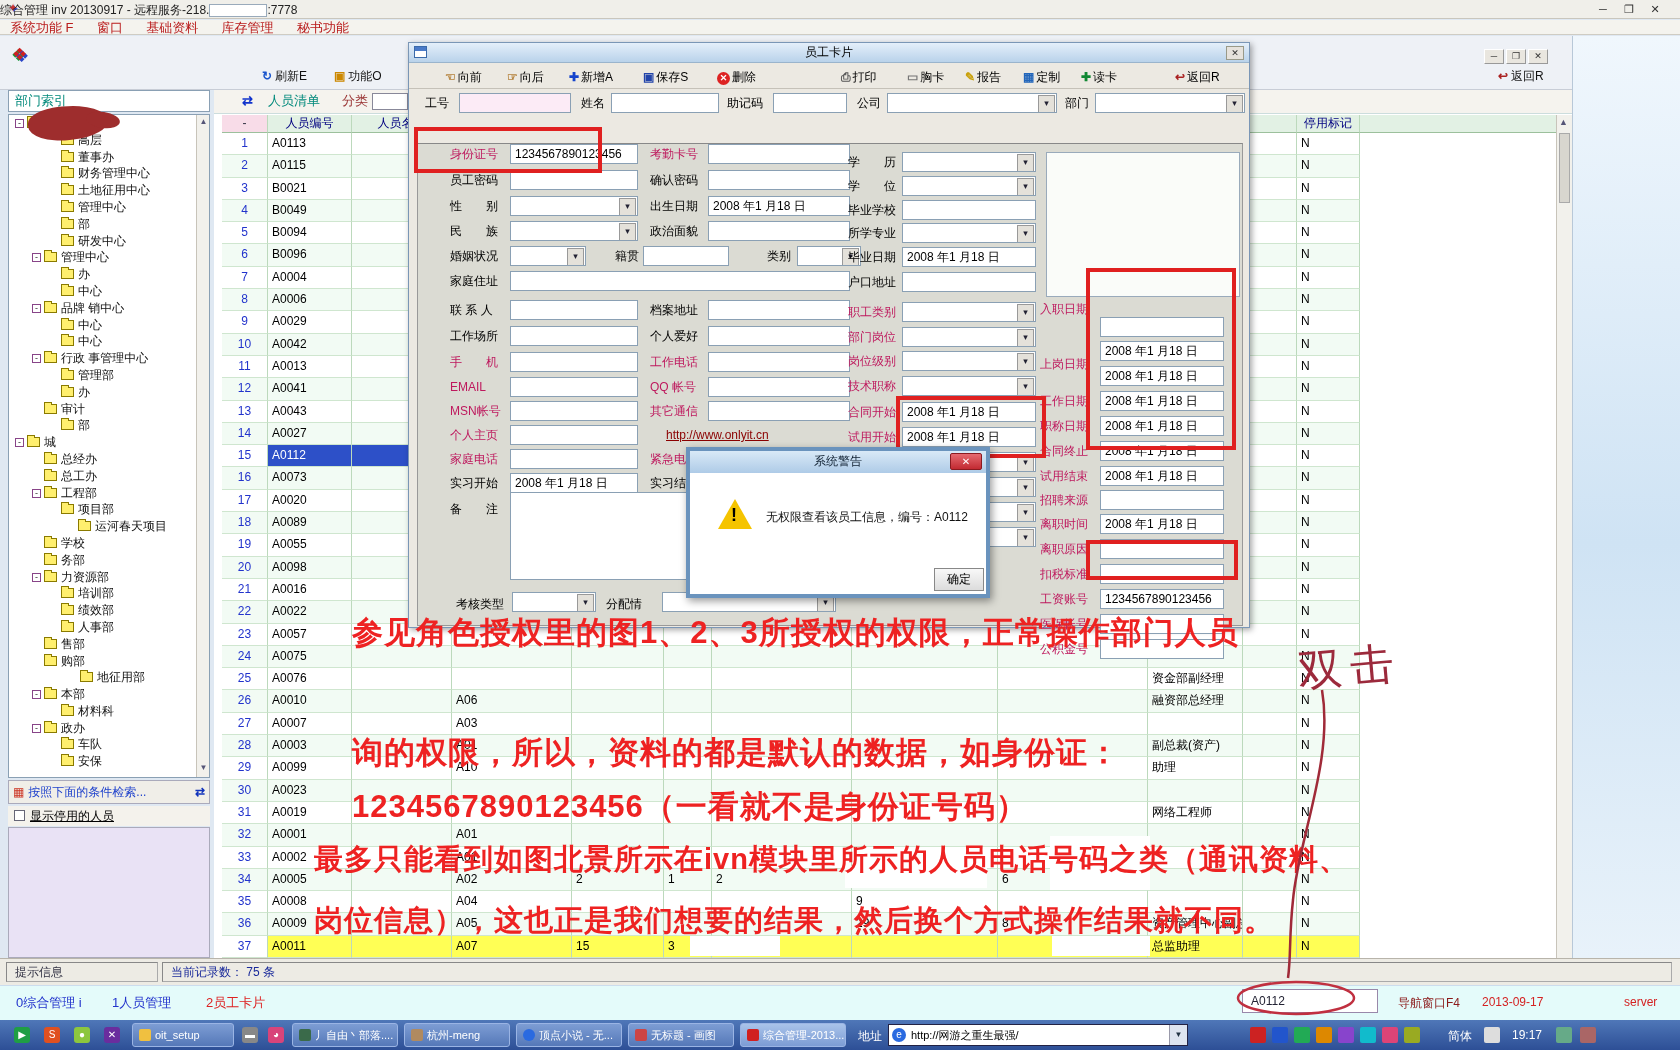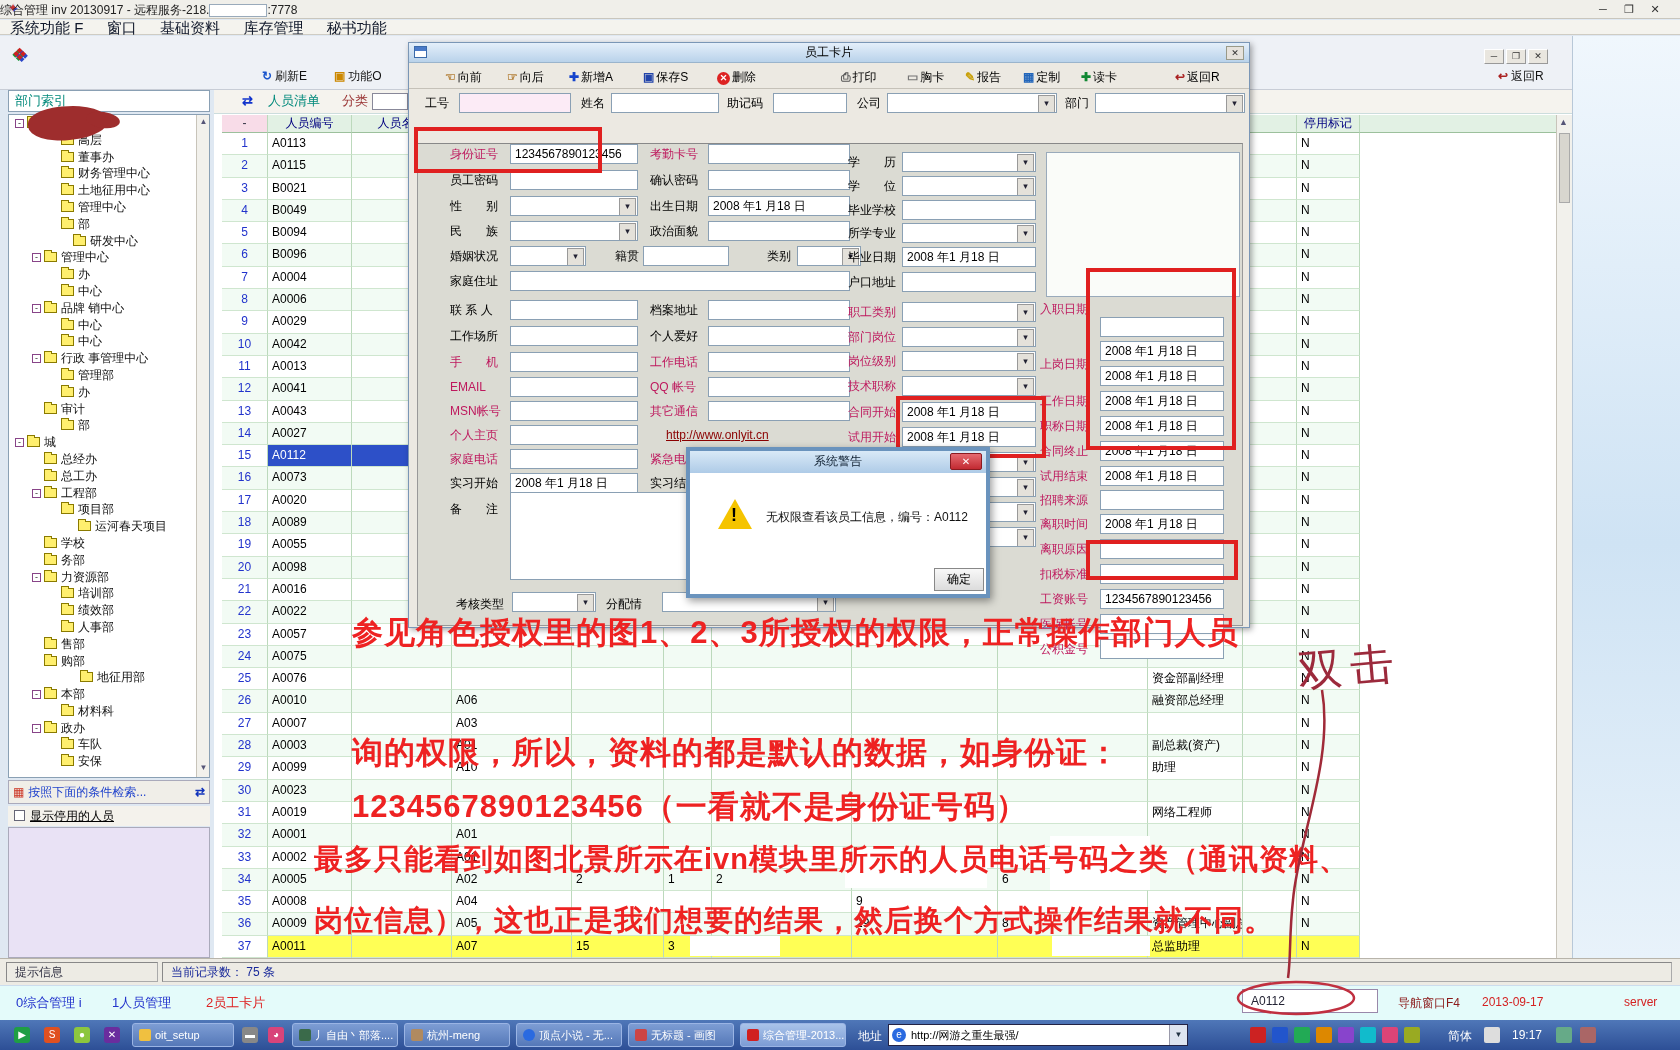--- a/index.html
+++ b/index.html
@@ -5,21 +5,21 @@
   html,body{margin:0;padding:0;background:#444;}
   *{box-sizing:border-box;font-family:"Liberation Sans",sans-serif;}
   .screen{position:relative;width:1680px;height:1050px;background:#dfe8f2;overflow:hidden;font-size:12px;color:#000;}
   
   .titlebar{position:absolute;left:0;top:0;width:1680px;height:19px;background:#f0efea;border-bottom:1px solid #c9c6bd;}
   .title-text{position:absolute;left:0;right:0;top:2px;text-align:left;font-size:12px;color:#222;}
   .title-text .wbox{display:inline-block;width:58px;height:13px;background:#fff;border:1px solid #9ab;vertical-align:middle;}
   .app-logo-sm{position:absolute;left:8px;top:1px;font-size:12px;color:#cc3333;text-shadow:1px 1px 0 #2244cc;}
   .winctl{position:absolute;top:1px;width:22px;height:16px;text-align:center;font-size:11px;color:#333;line-height:16px;}
   .menubar{position:absolute;left:0;top:20px;width:1680px;height:15px;background:#f4f3ee;border-bottom:1px solid #cfccc3;}
-  .menubar span{display:inline-block;padding:0 10px;font-size:15px;line-height:15px;color:#0f172a;}
+  .menubar span{display:inline-block;padding:0 10px;font-size:13px;line-height:15px;color:#b91c1c;}
   .appband{position:absolute;left:0;top:36px;width:1680px;height:54px;background:#eef1f6;border-bottom:1px solid #c8cdd6;}
   .app-logo{position:absolute;left:12px;top:8px;font-size:17px;color:#d02020;text-shadow:2px 2px 0 #2a46c8, -1px 1px 0 #1a9a3a;}
   .tbtn{position:absolute;top:30px;height:20px;font-size:12px;color:#111;line-height:20px;white-space:nowrap;}
   .tbtn .ic{font-weight:bold;margin-right:3px;}
   .mdictl{position:absolute;top:13px;width:20px;height:15px;background:#e9e6df;border:1px solid #999;border-top-color:#fff;border-left-color:#fff;text-align:center;line-height:13px;font-size:9px;color:#333;}
   
   .side-hdr{position:absolute;left:8px;top:90px;width:202px;height:22px;background:#fff;border:1px solid #8aa0b4;color:#00897b;font-size:13px;line-height:20px;padding-left:6px;}
   .tree{position:absolute;left:8px;top:114px;width:202px;height:664px;background:#fff;border:1px solid #8aa0b4;overflow:hidden;}
   .titem{position:relative;height:16.8px;line-height:16.8px;white-space:nowrap;font-size:12px;color:#111;}
   .expbox{display:inline-block;width:9px;height:9px;border:1px solid #848;color:#333;font-size:9px;line-height:7px;text-align:center;vertical-align:1px;margin-right:3px;background:#fff;}
@@ -164,21 +164,21 @@
 
   <div class="side-hdr">部门索引</div>
   <div class="tree">
     <div class="titem" style="padding-left: 6px;"><span class="expbox">-</span><span class="folder"></span><span></span></div>
       <div class="titem" style="padding-left: 40px;"><span class="expbox"></span><span class="folder"></span><span>高层</span></div>
       <div class="titem" style="padding-left: 40px;"><span class="expbox"></span><span class="folder"></span><span>董事办</span></div>
       <div class="titem" style="padding-left: 40px;"><span class="expbox"></span><span class="folder"></span><span>财务管理中心</span></div>
       <div class="titem" style="padding-left: 40px;"><span class="expbox"></span><span class="folder"></span><span>土地征用中心</span></div>
       <div class="titem" style="padding-left: 40px;"><span class="expbox"></span><span class="folder"></span><span>管理中心</span></div>
       <div class="titem" style="padding-left: 40px;"><span class="expbox"></span><span class="folder"></span><span>部</span></div>
-      <div class="titem" style="padding-left: 52px;"><span class="expbox"></span><span class="folder"></span><span>研发中心</span></div>
+      <div class="titem" style="padding-left: 40px;"><span class="expbox"></span><span class="folder"></span><span>研发中心</span></div>
       <div class="titem" style="padding-left: 23px;"><span class="expbox">-</span><span class="folder"></span><span>管理中心</span></div>
       <div class="titem" style="padding-left: 40px;"><span class="expbox"></span><span class="folder"></span><span>办</span></div>
       <div class="titem" style="padding-left: 40px;"><span class="expbox"></span><span class="folder"></span><span>中心</span></div>
       <div class="titem" style="padding-left: 23px;"><span class="expbox">-</span><span class="folder"></span><span>品牌  销中心</span></div>
       <div class="titem" style="padding-left: 40px;"><span class="expbox"></span><span class="folder"></span><span>中心</span></div>
       <div class="titem" style="padding-left: 40px;"><span class="expbox"></span><span class="folder"></span><span>中心</span></div>
       <div class="titem" style="padding-left: 23px;"><span class="expbox">-</span><span class="folder"></span><span>行政  事管理中心</span></div>
       <div class="titem" style="padding-left: 40px;"><span class="expbox"></span><span class="folder"></span><span>管理部</span></div>
       <div class="titem" style="padding-left: 40px;"><span class="expbox"></span><span class="folder"></span><span>办</span></div>
       <div class="titem" style="padding-left: 23px;"><span class="expbox"></span><span class="folder"></span><span>审计</span></div>

